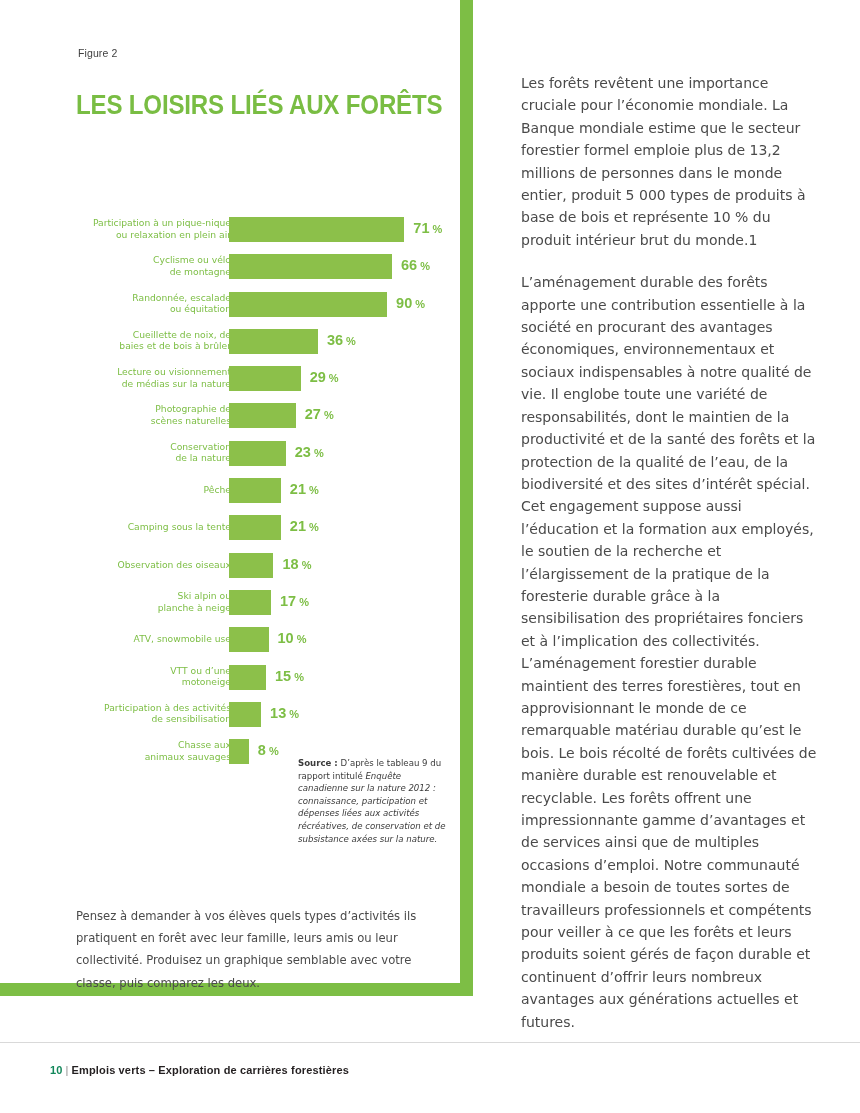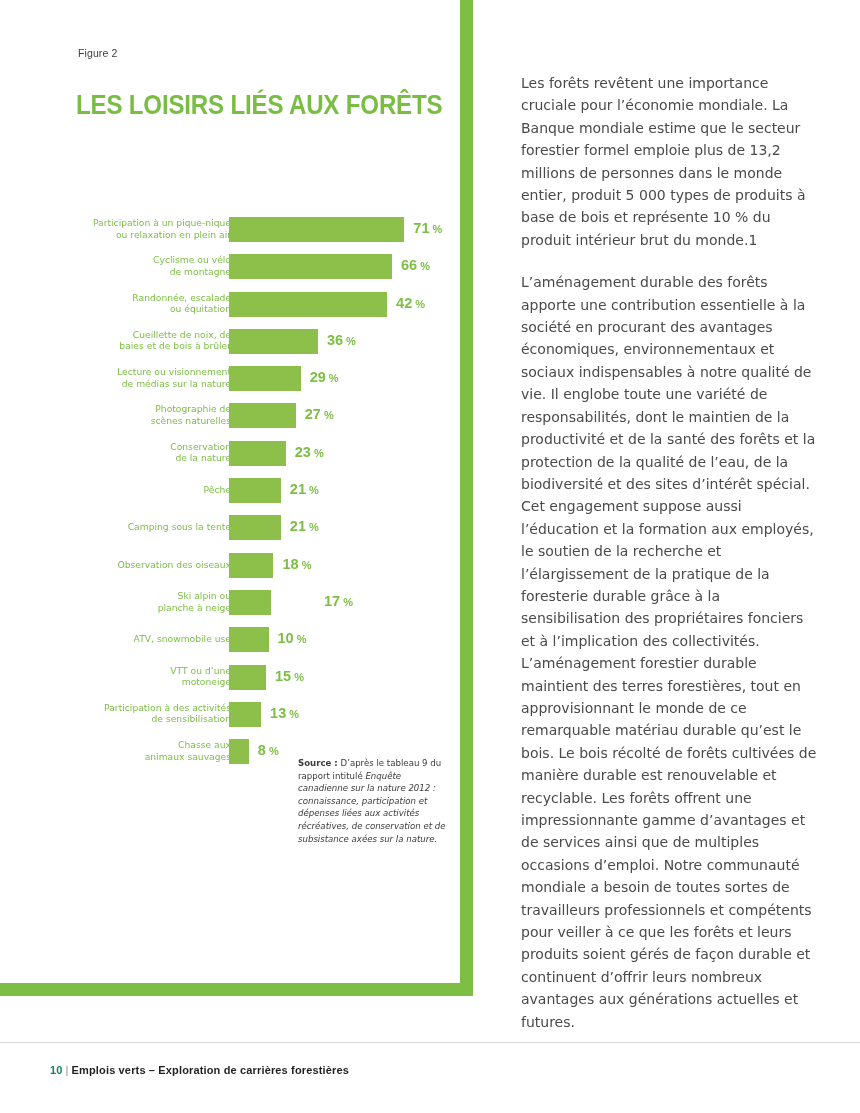--- a/index.html
+++ b/index.html
@@ -208,21 +208,21 @@
         <div class="chart-value" style="left: 413.37px;"><span>71</span><span class="pct"> %</span></div>
       </div>
       <div class="chart-row">
         <div class="chart-label two-line">Cyclisme ou vélo<br>de montagne</div>
         <div class="chart-bar" style="width: 163.02px; background: rgb(140, 192, 74);"></div>
         <div class="chart-value" style="left: 401.02px;"><span>66</span><span class="pct"> %</span></div>
       </div>
       <div class="chart-row">
         <div class="chart-label two-line">Randonnée, escalade<br>ou équitation</div>
         <div class="chart-bar" style="width: 158.08px; background: rgb(140, 192, 74);"></div>
-        <div class="chart-value" style="left: 396.08px;"><span>42</span><span class="pct"> %</span></div>
+        <div class="chart-value" style="left: 396.08px;"><span>90</span><span class="pct"> %</span></div>
       </div>
       <div class="chart-row">
         <div class="chart-label two-line">Cueillette de noix, de<br>baies et de bois à brûler</div>
         <div class="chart-bar" style="width: 88.92px; background: rgb(140, 192, 74);"></div>
         <div class="chart-value" style="left: 326.92px;"><span>36</span><span class="pct"> %</span></div>
       </div>
       <div class="chart-row">
         <div class="chart-label two-line">Lecture ou visionnement<br>de médias sur la nature</div>
         <div class="chart-bar" style="width: 71.63px; background: rgb(140, 192, 74);"></div>
         <div class="chart-value" style="left: 309.63px;"><span>29</span><span class="pct"> %</span></div>
@@ -248,21 +248,21 @@
         <div class="chart-value" style="left: 289.87px;"><span>21</span><span class="pct"> %</span></div>
       </div>
       <div class="chart-row">
         <div class="chart-label one-line">Observation des oiseaux</div>
         <div class="chart-bar" style="width: 44.46px; background: rgb(140, 192, 74);"></div>
         <div class="chart-value" style="left: 282.46px;"><span>18</span><span class="pct"> %</span></div>
       </div>
       <div class="chart-row">
         <div class="chart-label two-line">Ski alpin ou<br>planche à neige</div>
         <div class="chart-bar" style="width: 41.99px; background: rgb(140, 192, 74);"></div>
-        <div class="chart-value" style="left: 279.99px; margin-left: 44px;"><span>17</span><span class="pct"> %</span></div>
+        <div class="chart-value" style="left: 279.99px;"><span>17</span><span class="pct"> %</span></div>
       </div>
       <div class="chart-row">
         <div class="chart-label one-line">ATV, snowmobile use</div>
         <div class="chart-bar" style="width: 39.52px; background: rgb(140, 192, 74);"></div>
         <div class="chart-value" style="left: 277.52px;"><span>10</span><span class="pct"> %</span></div>
       </div>
       <div class="chart-row">
         <div class="chart-label two-line">VTT ou d’une<br>motoneige</div>
         <div class="chart-bar" style="width: 37.05px; background: rgb(140, 192, 74);"></div>
         <div class="chart-value" style="left: 275.05px;"><span>15</span><span class="pct"> %</span></div>
@@ -276,20 +276,21 @@
         <div class="chart-label two-line">Chasse aux<br>animaux sauvages</div>
         <div class="chart-bar" style="width: 19.76px; background: rgb(140, 192, 74);"></div>
         <div class="chart-value" style="left: 257.76px;"><span>8</span><span class="pct"> %</span></div>
       </div>
     </div>
 
   <div id="source-note">
     <span class="src-label">Source :</span><span> D’après le tableau 9 du rapport intitulé </span><span class="ital">Enquête canadienne sur la nature 2012 : connaissance, participation et dépenses liées aux activités récréatives, de conservation et de subsistance axées sur la nature.</span>
   </div>
 
+  <p id="teacher-note">Pensez à demander à vos élèves quels types d’activités ils pratiquent en forêt avec leur famille, leurs amis ou leur collectivité. Produisez un graphique semblable avec votre classe, puis comparez les deux.</p>
 </div>
 
 <div id="right-column">
     <p>Les forêts revêtent une importance cruciale pour l’économie mondiale. La Banque mondiale estime que le secteur forestier formel emploie plus de 13,2 millions de personnes dans le monde entier, produit 5 000 types de produits à base de bois et représente 10 % du produit intérieur brut du monde.1</p>
     <p>L’aménagement durable des forêts apporte une contribution essentielle à la société en procurant des avantages économiques, environnementaux et sociaux indispensables à notre qualité de vie. Il englobe toute une variété de responsabilités, dont le maintien de la productivité et de la santé des forêts et la protection de la qualité de l’eau, de la biodiversité et des sites d’intérêt spécial. Cet engagement suppose aussi l’éducation et la formation aux employés, le soutien de la recherche et l’élargissement de la pratique de la foresterie durable grâce à la sensibilisation des propriétaires fonciers et à l’implication des collectivités. L’aménagement forestier durable maintient des terres forestières, tout en approvisionnant le monde de ce remarquable matériau durable qu’est le bois. Le bois récolté de forêts cultivées de manière durable est renouvelable et recyclable. Les forêts offrent une impressionnante gamme d’avantages et de services ainsi que de multiples occasions d’emploi. Notre communauté mondiale a besoin de toutes sortes de travailleurs professionnels et compétents pour veiller à ce que les forêts et leurs produits soient gérés de façon durable et continuent d’offrir leurs nombreux avantages aux générations actuelles et futures.</p>
   </div>
 
 <div id="footer-rule"></div>
 <div id="footer">
   <span class="page-num">10</span><span class="sep">|</span><span>Emplois verts – Exploration de carrières forestières</span>

